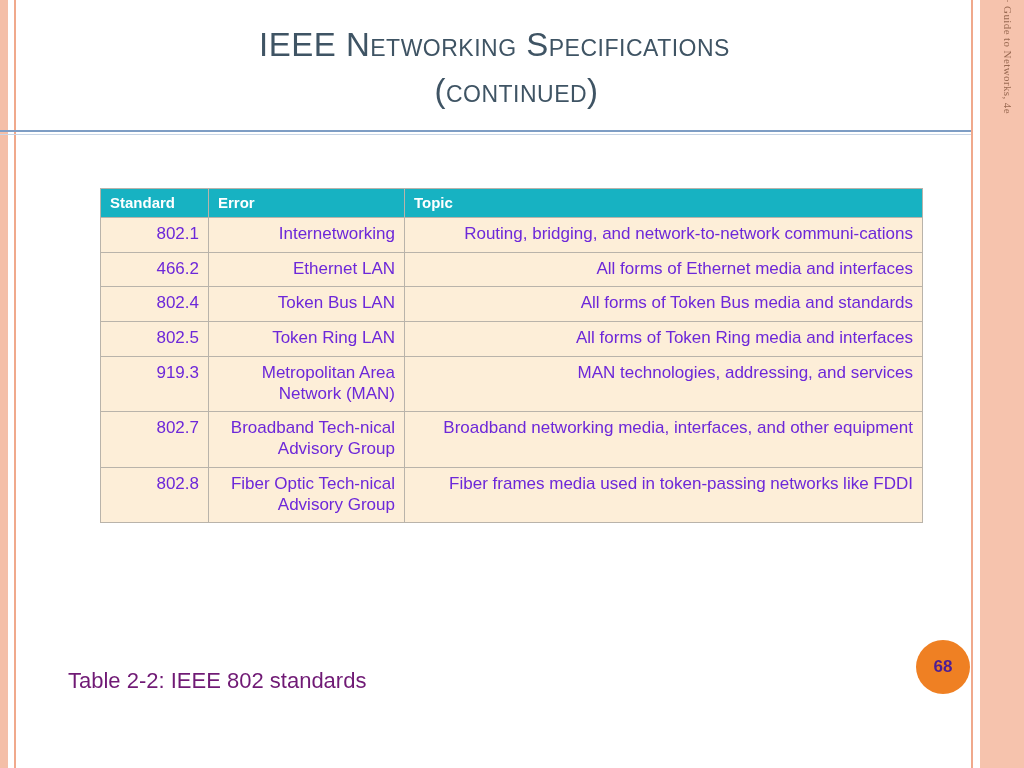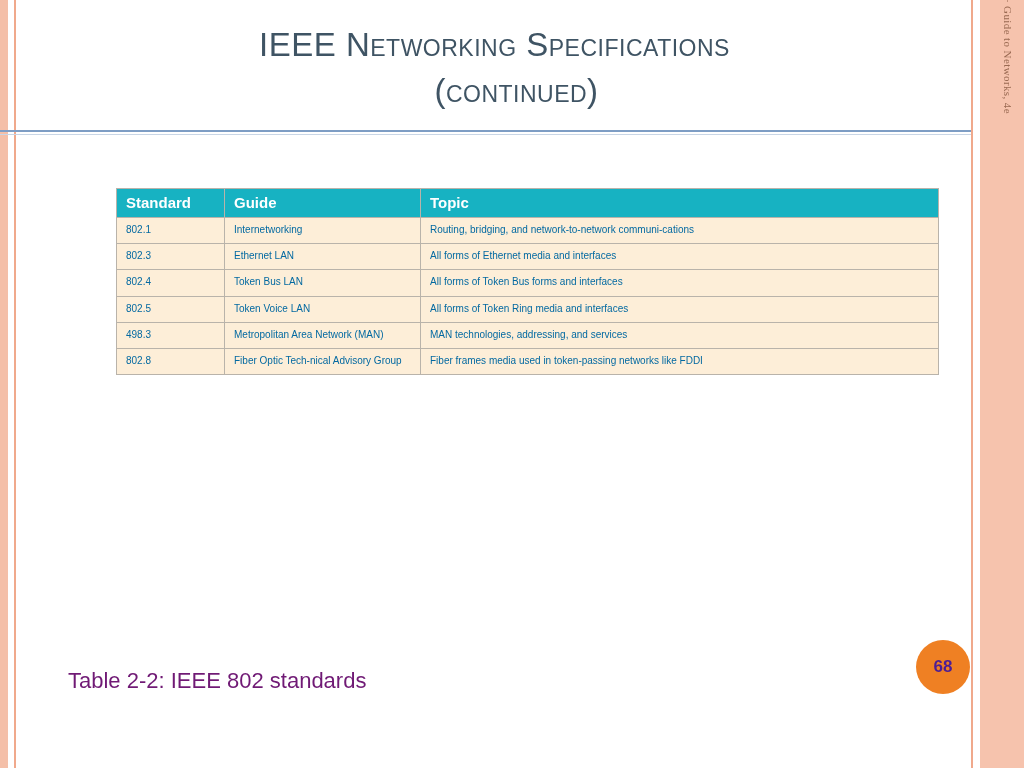--- a/index.html
+++ b/index.html
@@ -93,48 +93,49 @@
   .title-rule2 {
     position: absolute;
     left: -16px; top: 134px;
     width: 973px; height: 0;
     border-top: 1px solid #c9d6e6;
   }
 
   
   .table-wrap {
     position: absolute;
-    left: 100px;
+    left: 84px;
     top: 188px;
     width: 822px;
   }
   table.spec {
     border-collapse: collapse;
     width: 822px;
     background: #fdeed8;
     table-layout: fixed;
   }
   table.spec th {
     background: #17b2c2;
     color: #ffffff;
     font-size: 15px;
     font-weight: bold;
     text-align: left;
     padding: 5px 9px 6px 9px;
     border: 1px solid #b9b3aa;
     font-family: "Liberation Sans", sans-serif;
   }
   table.spec td {
-    font-size: 10px;
-    color: #0369a1;
+    font-size: 17px;
+    color: #6d28d9;
     padding: 6px 9px 7px 9px;
     border: 1px solid #b9b3aa;
     vertical-align: top;
     line-height: 1.22;
     font-family: "Liberation Sans", sans-serif;
+    text-align: right;
   }
   col.c-std  { width: 108px; }
   col.c-name { width: 196px; }
   col.c-top  { width: 518px; }
 
   
   .caption {
     position: absolute;
     left: 68px;
     top: 668px;
@@ -179,49 +180,54 @@
   <div class="table-wrap">
     <table class="spec">
       <colgroup>
         <col class="c-std">
         <col class="c-name">
         <col class="c-top">
       </colgroup>
       <thead>
         <tr>
           <th>Standard</th>
-          <th>Guide</th>
+          <th>Error</th>
           <th>Topic</th>
         </tr>
       </thead>
       <tbody>
         <tr>
           <td>802.1</td>
           <td>Internetworking</td>
           <td>Routing, bridging, and network-to-network communi-cations</td>
         </tr>
         <tr>
-          <td>802.3</td>
+          <td>466.2</td>
           <td>Ethernet LAN</td>
           <td>All forms of Ethernet media and interfaces</td>
         </tr>
         <tr>
           <td>802.4</td>
           <td>Token Bus LAN</td>
-          <td>All forms of Token Bus forms and interfaces</td>
+          <td>All forms of Token Bus media and standards</td>
         </tr>
         <tr>
           <td>802.5</td>
-          <td>Token Voice LAN</td>
+          <td>Token Ring LAN</td>
           <td>All forms of Token Ring media and interfaces</td>
         </tr>
         <tr>
-          <td>498.3</td>
+          <td>919.3</td>
           <td>Metropolitan Area Network (MAN)</td>
           <td>MAN technologies, addressing, and services</td>
+        </tr>
+        <tr>
+          <td>802.7</td>
+          <td>Broadband Tech-nical Advisory Group</td>
+          <td>Broadband networking media, interfaces, and other equipment</td>
         </tr>
         <tr>
           <td>802.8</td>
           <td>Fiber Optic Tech-nical Advisory Group</td>
           <td>Fiber frames media used in token-passing networks like FDDI</td>
         </tr>
       </tbody>
     </table>
   </div>
 

